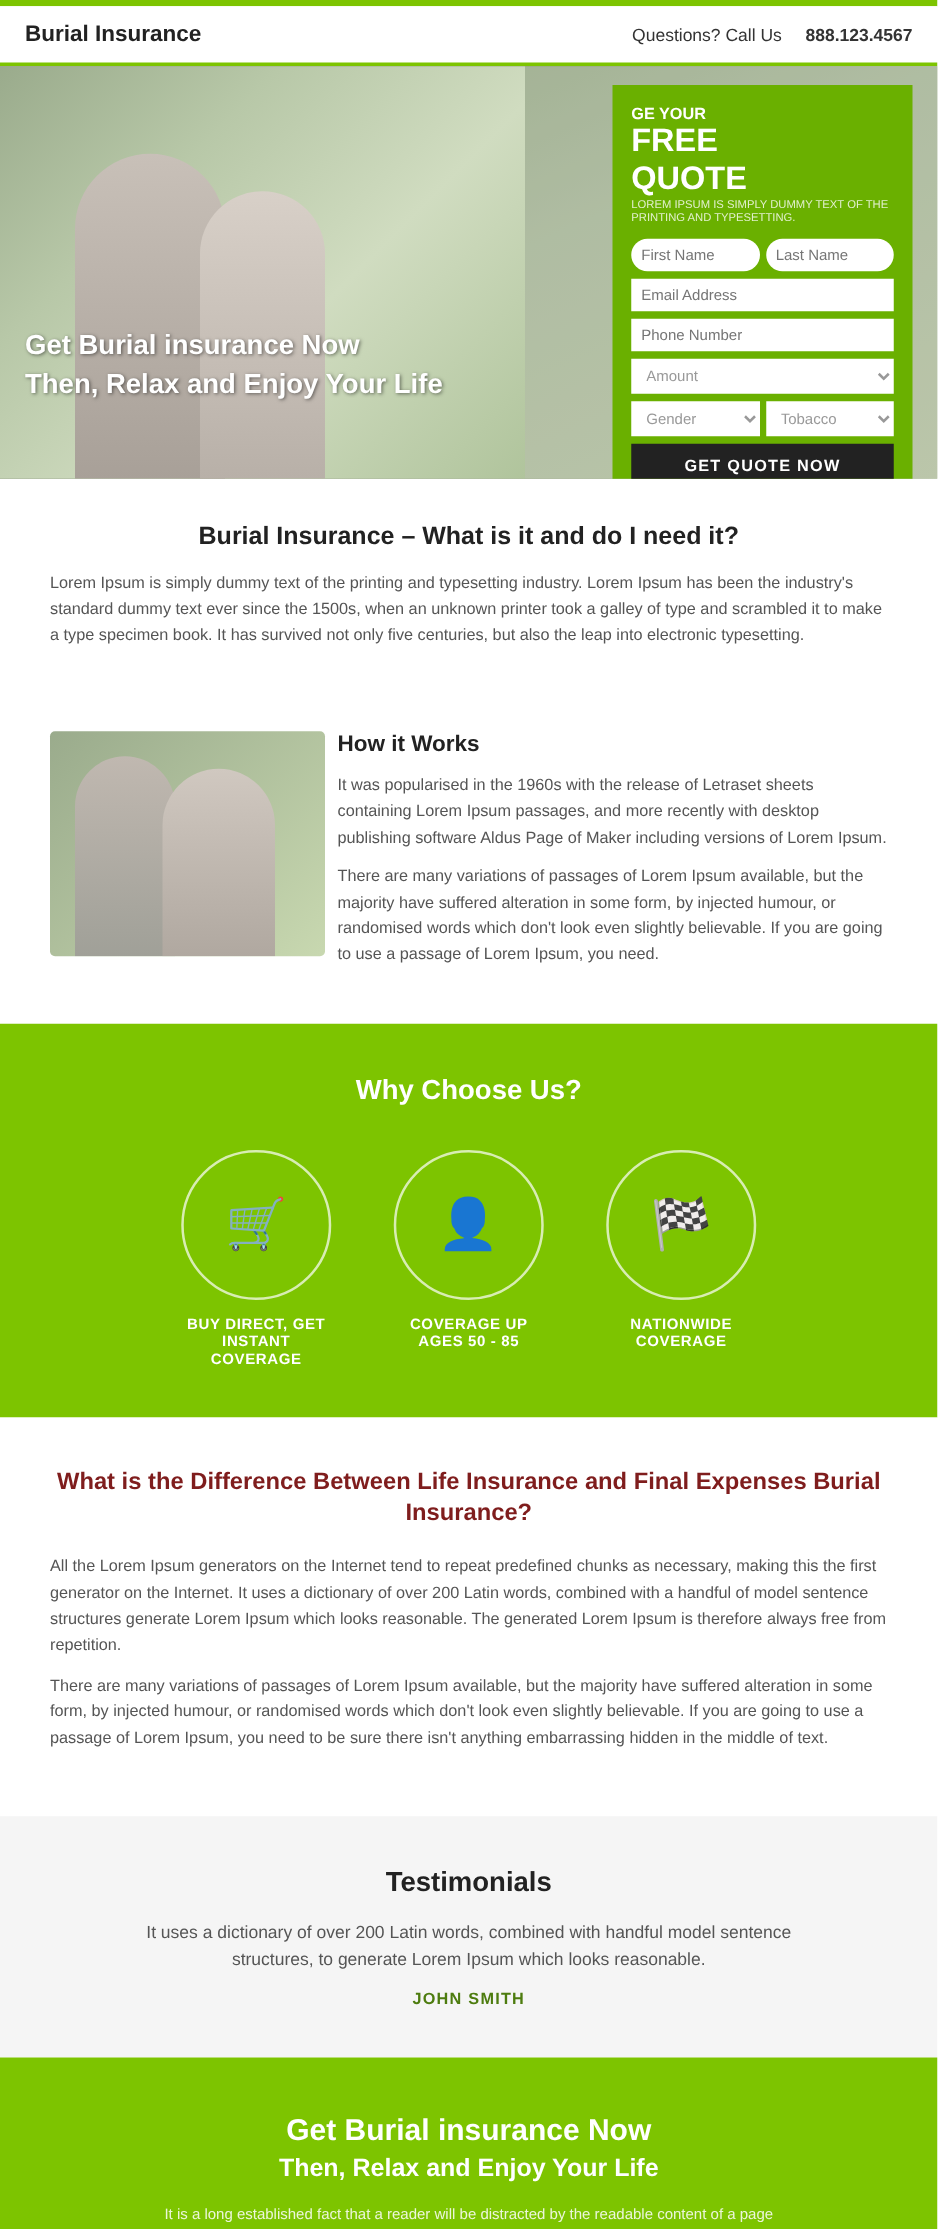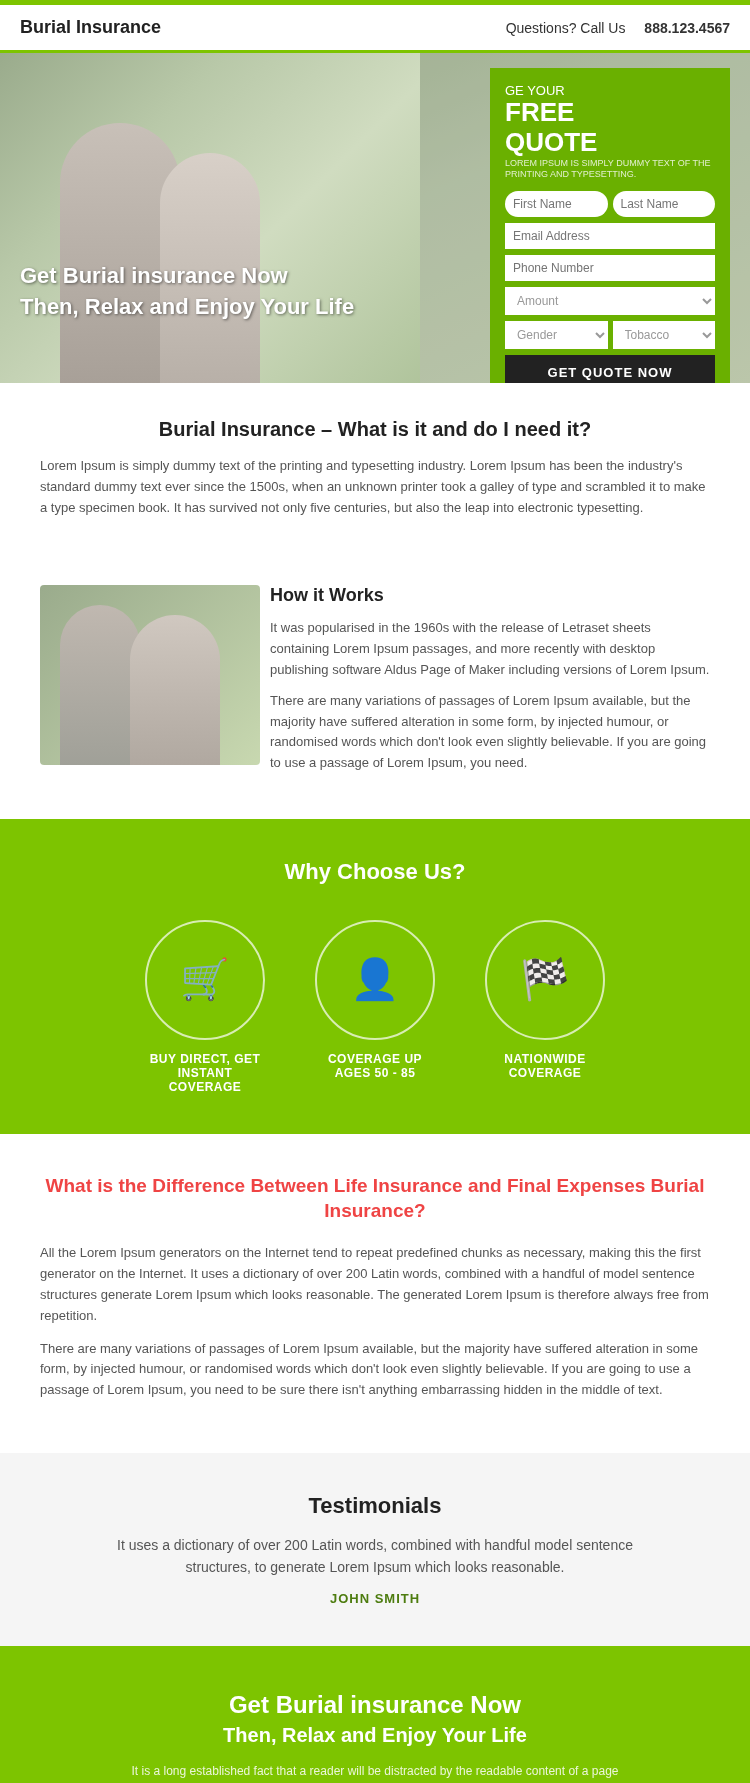--- a/index.html
+++ b/index.html
@@ -90,21 +90,21 @@
       right: 20px;
       top: 15px;
       width: 240px;
       background: #6ab000;
       padding: 15px;
       z-index: 6;
     }
     .hero-form-box .form-title-ge {
       color: #fff;
       font-size: 13px;
-      font-weight: normal;
+      font-weight: bold;
       margin-bottom: 0;
     }
     .hero-form-box .form-title-free {
       color: #fff;
       font-size: 26px;
       font-weight: 900;
       line-height: 1.1;
     }
     .hero-form-box .form-title-quote {
       color: #fff;
@@ -253,21 +253,21 @@
     
     .diff-section {
       background: #fff;
       padding: 40px 40px;
     }
     .diff-title {
       text-align: center;
       font-size: 19px;
       font-weight: bold;
       margin-bottom: 20px;
-      color: #ef4444;
+      color: #7f1d1d;
       line-height: 1.3;
     }
 
     
     .testimonials-section {
       background: #f5f5f5;
       padding: 40px 92px;
       text-align: center;
     }
     .test-title {

